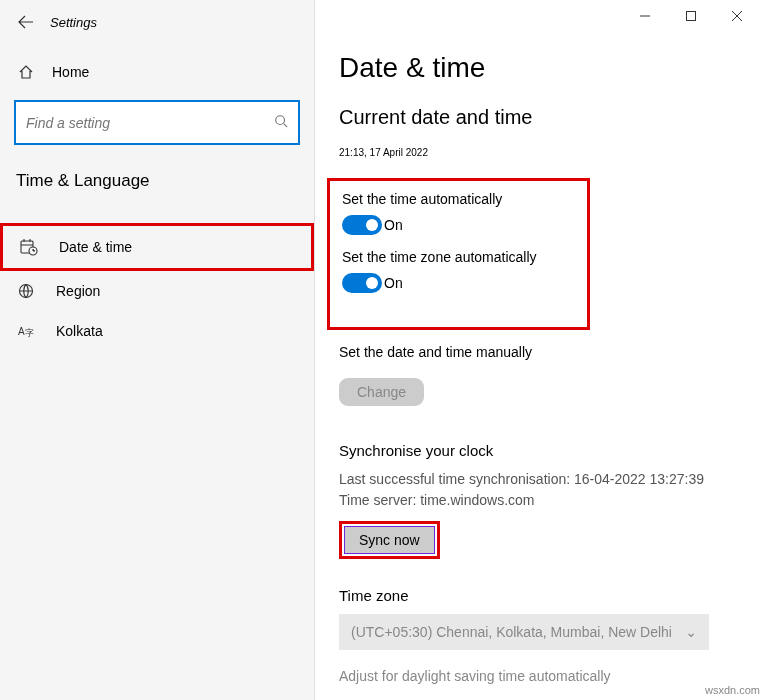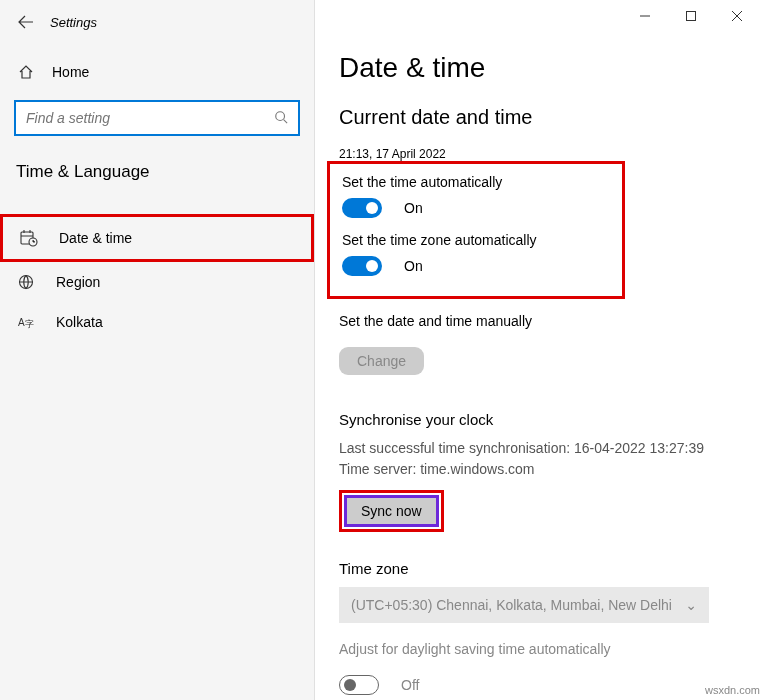--- a/index.html
+++ b/index.html
@@ -8,45 +8,45 @@
     .left-pane { width: 315px; background: #f5f5f5; border-right: 1px solid #e0e0e0; padding: 0; }
     .right-pane { flex: 1; background: #fff; padding: 0 24px 0 24px; overflow: hidden; }
     .titlebar { display: flex; align-items: center; height: 44px; padding: 0 12px; font-style: italic; }
     .back-btn { width: 28px; height: 28px; display: flex; align-items: center; justify-content: center; cursor: pointer; }
     .title-text { font-size: 13px; margin-left: 10px; }
     .window-controls { position: absolute; top: 0; right: 0; display: flex; }
     .wc { width: 46px; height: 32px; display: flex; align-items: center; justify-content: center; cursor: pointer; font-size: 12px; }
     .home-row { display: flex; align-items: center; padding: 10px 16px; margin-top: 10px; cursor: pointer; }
     .home-icon { width: 20px; margin-right: 16px; display: flex; justify-content: center; }
     .home-label { font-size: 14px; }
-    .search-box { margin: 10px 14px 18px 14px; border: 2px solid #0078d7; height: 36px; display: flex; align-items: center; padding: 0 10px; background: #fff; }
+    .search-box { margin: 10px 14px 18px 14px; border: 2px solid #0078d7; height: 45px; display: flex; align-items: center; padding: 0 10px; background: #fff; }
     .search-input { border: none; outline: none; flex: 1; font-size: 14px; font-style: italic; color: #777; background: transparent; }
     .search-icon { color: #777; font-size: 14px; }
     .category-header { font-size: 17px; font-weight: 400; padding: 8px 16px 32px 16px; }
     .nav-item { display: flex; align-items: center; padding: 12px 16px; cursor: pointer; font-size: 14px; }
     .nav-icon { width: 20px; margin-right: 20px; display: flex; justify-content: center; color: #333; }
     .nav-item.selected-box { border: 3px solid #d00; }
     .page-title { font-size: 28px; font-weight: 300; margin-top: 52px; margin-bottom: 22px; }
     .section-title { font-size: 20px; font-weight: 400; margin-bottom: 18px; }
-    .datetime-now { font-size: 12px; }
-    .red-box { border: 3px solid #d00; padding: 10px 12px 6px 12px; margin-left: -12px; margin-bottom: 14px; width: 298px; }
+    .datetime-now { font-size: 10px; margin-bottom: 20px; }
+    .red-box { border: 3px solid #d00; padding: 10px 12px 20px 12px; margin-left: -12px; margin-bottom: 14px; width: 263px; }
     .toggle-group { margin-bottom: 14px; }
     .toggle-label { font-size: 14px; margin-bottom: 8px; }
-    .toggle-row { display: flex; align-items: center; gap: 22px; }
+    .toggle-row { display: flex; align-items: center; gap: 2px; }
     .toggle { width: 40px; height: 20px; border-radius: 10px; position: relative; cursor: pointer; }
     .toggle.on { background: #0078d7; }
     .toggle.off { background: #fff; border: 1.5px solid #666; }
     .toggle .knob { position: absolute; width: 12px; height: 12px; border-radius: 50%; top: 4px; }
     .toggle.on .knob { background: #fff; right: 4px; }
     .toggle.off .knob { background: #666; left: 4px; top: 2.5px; }
     .toggle-state { font-size: 14px; }
     .btn { background: #ccc; border: none; padding: 6px 18px; font-size: 14px; cursor: pointer; }
     .btn.disabled { color: #888; border-radius: 9px; }
     .sync-btn-wrap { border: 3px solid #d00; display: inline-block; padding: 2px; }
-    .sync-btn { background: #ccc; border: 3px solid #6d28d9; padding: 5px 14px; font-size: 14px; cursor: pointer; }
+    .sync-btn { background: #ccc; border: 1px solid #6d28d9; padding: 5px 14px; font-size: 14px; cursor: pointer; }
     .sub-text { font-size: 14px; color: #555; line-height: 1.5; }
     .label-med { font-size: 15px; margin-bottom: 10px; }
     .dropdown { background: #e8e8e8; border: none; width: 370px; padding: 10px 12px; font-size: 14px; color: #888; display: flex; justify-content: space-between; align-items: center; cursor: default; }
     .spacer { height: 18px; }
     .spacer-sm { height: 10px; }
     .watermark { position: absolute; bottom: 4px; right: 0; font-size: 11px; color: #888; }
   </style>
 </head>
 <body>
 

